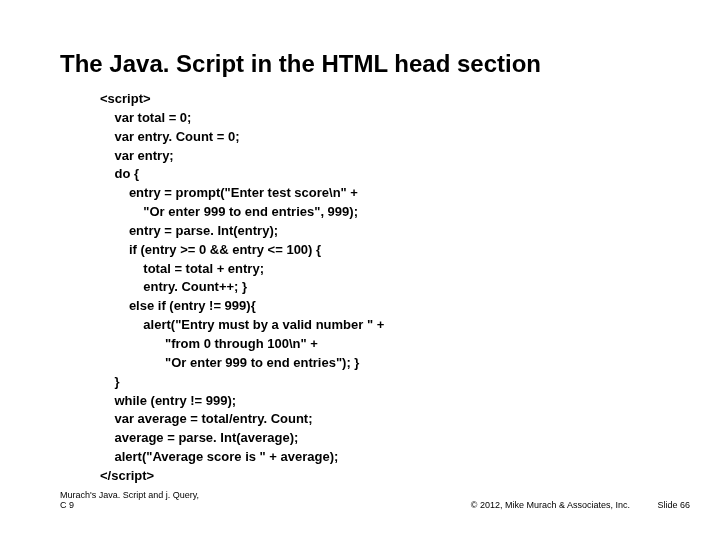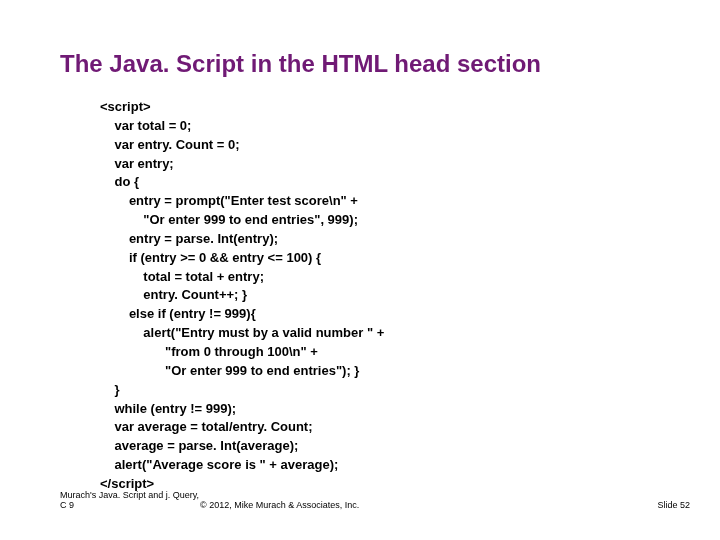--- a/index.html
+++ b/index.html
@@ -15,24 +15,24 @@
       position: relative;
       overflow: hidden;
     }
     .slide {
       width: 100%;
       height: 100%;
       padding: 50px 60px 30px 60px;
       position: relative;
     }
     .title {
-      color: #701a75;
+      color: #000000;
       font-size: 24px;
       font-weight: bold;
-      margin-bottom: 20px;
+      margin-bottom: 12px;
     }
     .code-block {
       font-family: Liberation Sans, sans-serif;
       font-size: 13px;
       line-height: 1.45;
       font-weight: bold;
       color: #000000;
       white-space: pre;
       padding-left: 40px;
     }
@@ -45,21 +45,21 @@
       color: #000000;
       display: flex;
       justify-content: space-between;
       align-items: flex-end;
     }
     .footer-left {
       width: 140px;
     }
     .footer-center {
       flex: 1;
-      text-align: left;
+      text-align: right;
     }
     .footer-right {
       width: 60px;
       text-align: right;
     }
   </style>
 </head>
 <body>
 
 <div class="slide">
@@ -81,15 +81,15 @@
                   "Or enter 999 to end entries"); }
     }
     while (entry != 999);
     var average = total/entry. Count;
     average = parse. Int(average);
     alert("Average score is " + average);
 &lt;/script&gt;</div>
   <div class="footer">
     <div class="footer-left">Murach's Java. Script and j. Query, C 9</div>
     <div class="footer-center">© 2012, Mike Murach &amp; Associates, Inc.</div>
-    <div class="footer-right">Slide 52</div>
+    <div class="footer-right">Slide 66</div>
   </div>
 </div>
 
 </body></html>

